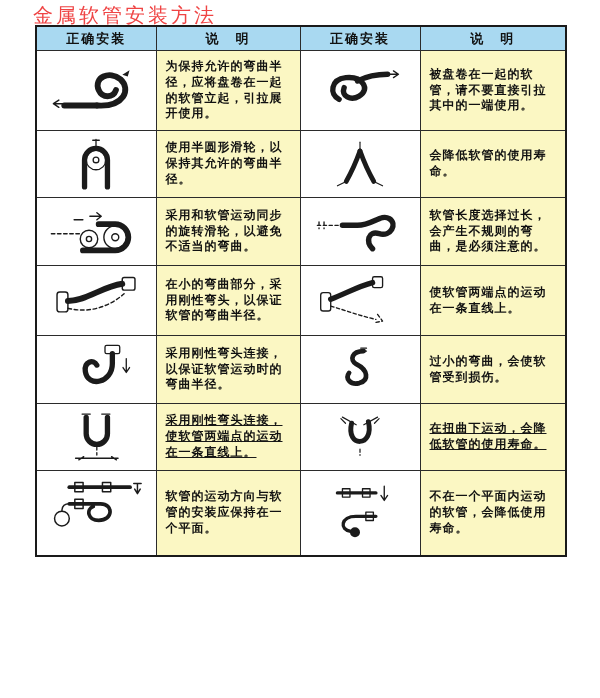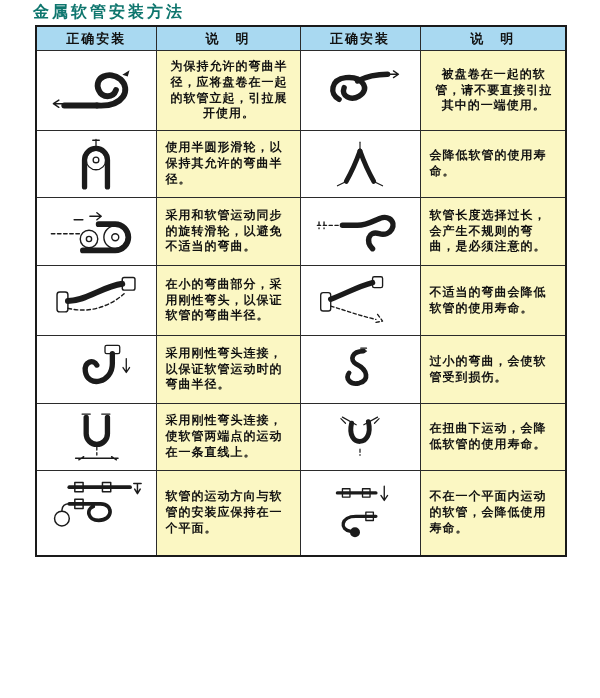--- a/index.html
+++ b/index.html
@@ -4,21 +4,21 @@
 <style>
   html,body{margin:0;padding:0;}
   body{
     width:600px;height:698px;position:relative;background:#ffffff;
     font-family:"Liberation Sans","DejaVu Sans",sans-serif;color:#1a1a1a;
     overflow:hidden;
   }
   .page-title{
     position:absolute;left:33px;top:2px;
     font-family:"DejaVu Serif","Liberation Serif",serif;
-    font-weight:bold;font-size:16px;letter-spacing:3px;color:#0f766e;
+    font-weight:normal;font-size:20px;letter-spacing:3px;color:#ef4444;
   }
   table.hose{
     position:absolute;left:35px;top:25px;width:530px;
     border-collapse:collapse;table-layout:fixed;
     border:2px solid #1a1a1a;
   }
   table.hose th, table.hose td{border:1px solid #2b2b2b;}
   col.c-img1{width:120px;} col.c-desc1{width:144px;}
   col.c-img2{width:120px;} col.c-desc2{width:146px;}
   th{
@@ -52,21 +52,21 @@
       <col class="c-desc2">
   </colgroup>
   <tbody>
       <tr>
     <th>正确安装</th>
     <th>说　明</th>
     <th>正确安装</th>
     <th>说　明</th>
   </tr>
 
-  <tr style="height:80px;text-align:center;">
+  <tr style="height:80px;">
     <td class="img">
       <svg width="100" height="58" viewBox="0 0 110 64">
         <path class="st thin" d="M20 46 l-12 0 m6 -4 l-6 4 l6 4"></path>
         <path class="st thick" d="M20 48 H56"></path>
         <path class="st thick" d="M56 48 C86 50 94 30 82 19 C70 9 52 17 58 31 C62 40 74 40 77 31"></path>
         <path class="fillb" d="M84 14 l8 -5 l-2 7 z"></path>
       </svg>
     </td>
     <td class="desc">为保持允许的弯曲半径，应将盘卷在一起的软管立起，引拉展开使用。</td>
     <td class="img">
@@ -133,42 +133,42 @@
     </td>
     <td class="desc">在小的弯曲部分，采用刚性弯头，以保证软管的弯曲半径。</td>
     <td class="img">
       <svg width="92" height="58" viewBox="0 0 110 64">
         <rect class="st thin" x="8" y="22" width="12" height="22" rx="3"></rect>
         <path class="st thick" d="M20 30 C40 22 54 14 70 10"></path>
         <rect class="st thin" x="70" y="3" width="12" height="13" rx="2"></rect>
         <path class="st thin dash" d="M20 38 C40 44 56 50 74 54 M76 48 l6 8 l-10 2"></path>
       </svg>
     </td>
-    <td class="desc">不适当的弯曲会降低软管的使用寿命。</td>
+    <td class="desc">使软管两端点的运动在一条直线上。</td>
   </tr>
 
   <tr style="height:68px;">
     <td class="img">
       <svg width="90" height="58" viewBox="0 0 110 64">
         <rect class="st thin" x="66" y="2" width="18" height="10" rx="2"></rect>
         <path class="st thick" d="M75 12 V24 C75 48 45 54 42 34 C40 22 52 18 56 26"></path>
         <path class="st thin" d="M92 18 V34 m-4 -5 l4 6 l4 -6"></path>
       </svg>
     </td>
     <td class="desc">采用刚性弯头连接，以保证软管运动时的弯曲半径。</td>
     <td class="img">
       <svg width="80" height="58" viewBox="0 0 110 64">
         <path class="st thin" d="M56 2 l8 -0 m-8 4 l8 0"></path>
         <path class="st thick" d="M60 6 C44 6 40 18 50 24 C66 32 68 46 54 50 C42 53 34 44 40 36"></path>
       </svg>
     </td>
     <td class="desc">过小的弯曲，会使软管受到损伤。</td>
   </tr>
 
-  <tr style="height:67px;">
+  <tr style="height:67px;text-decoration:underline;">
     <td class="img">
       <svg width="90" height="56" viewBox="0 0 110 64">
         <path class="st thin" d="M38 4 h10 M62 4 h10"></path>
         <path class="st thick" d="M43 8 V28 A13 13 0 0 0 69 28 V8"></path>
         <path class="st thin dash" d="M56 44 V54"></path>
         <path class="st thin" d="M30 58 H82 M40 56 l-6 4 M74 56 l6 4"></path>
       </svg>
     </td>
     <td class="desc">采用刚性弯头连接，使软管两端点的运动在一条直线上。</td>
     <td class="img">

